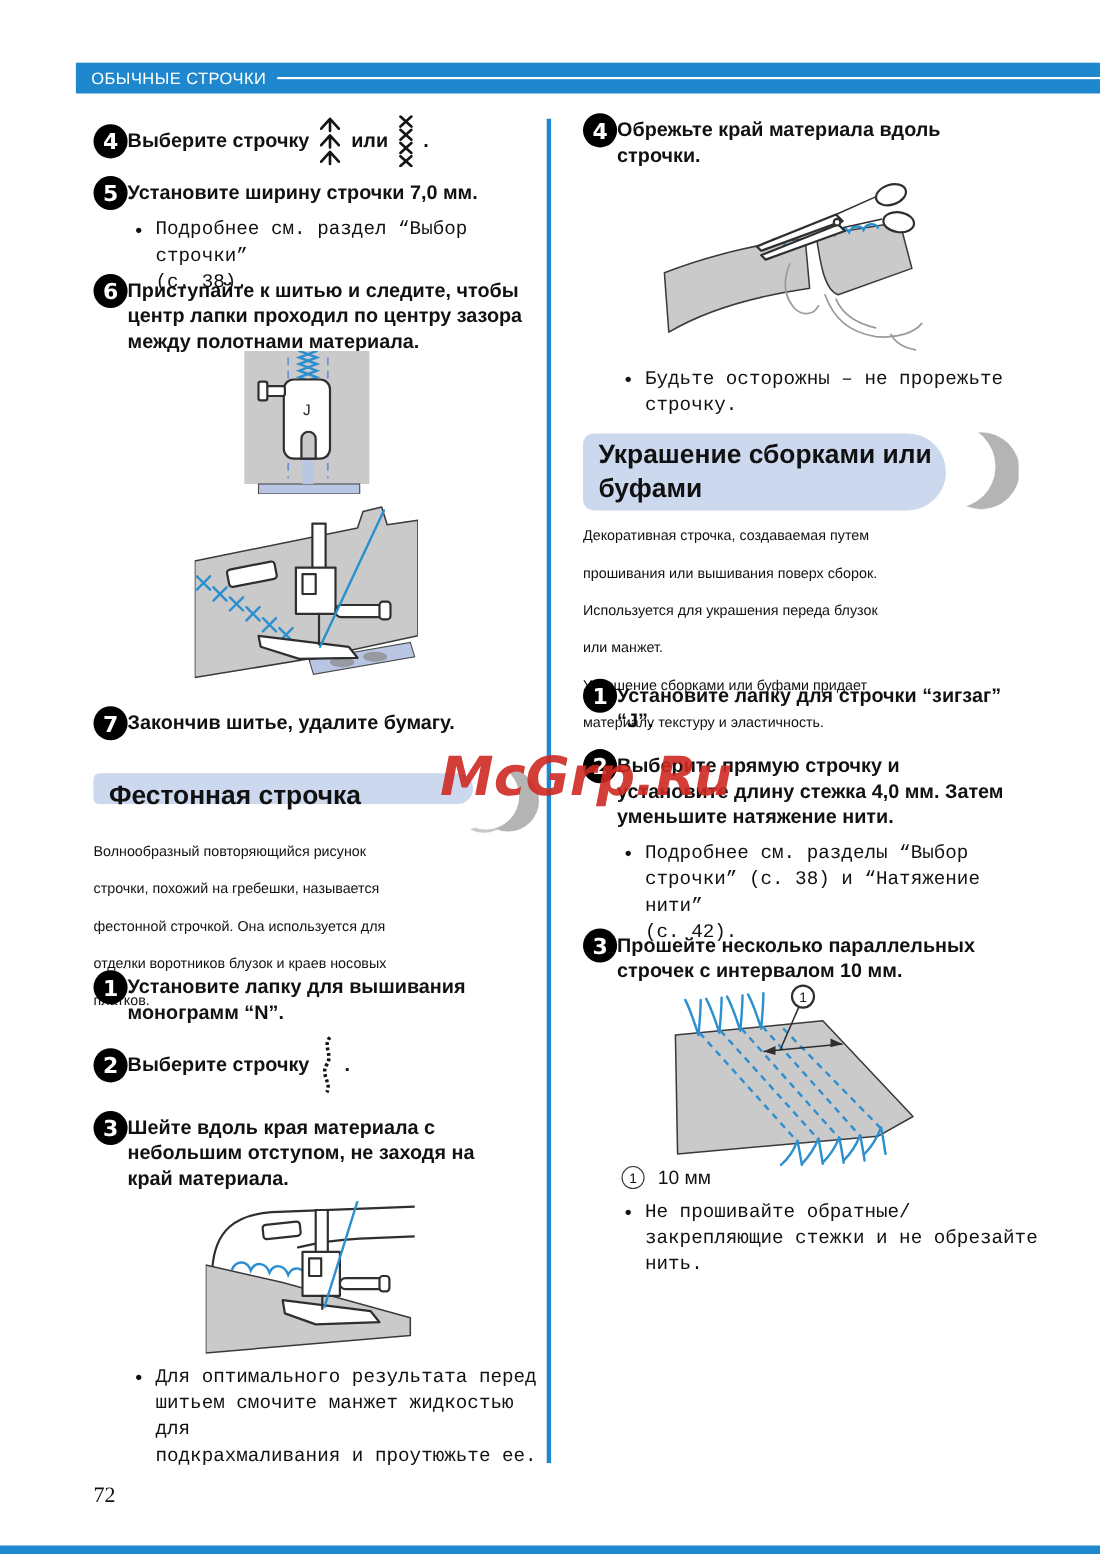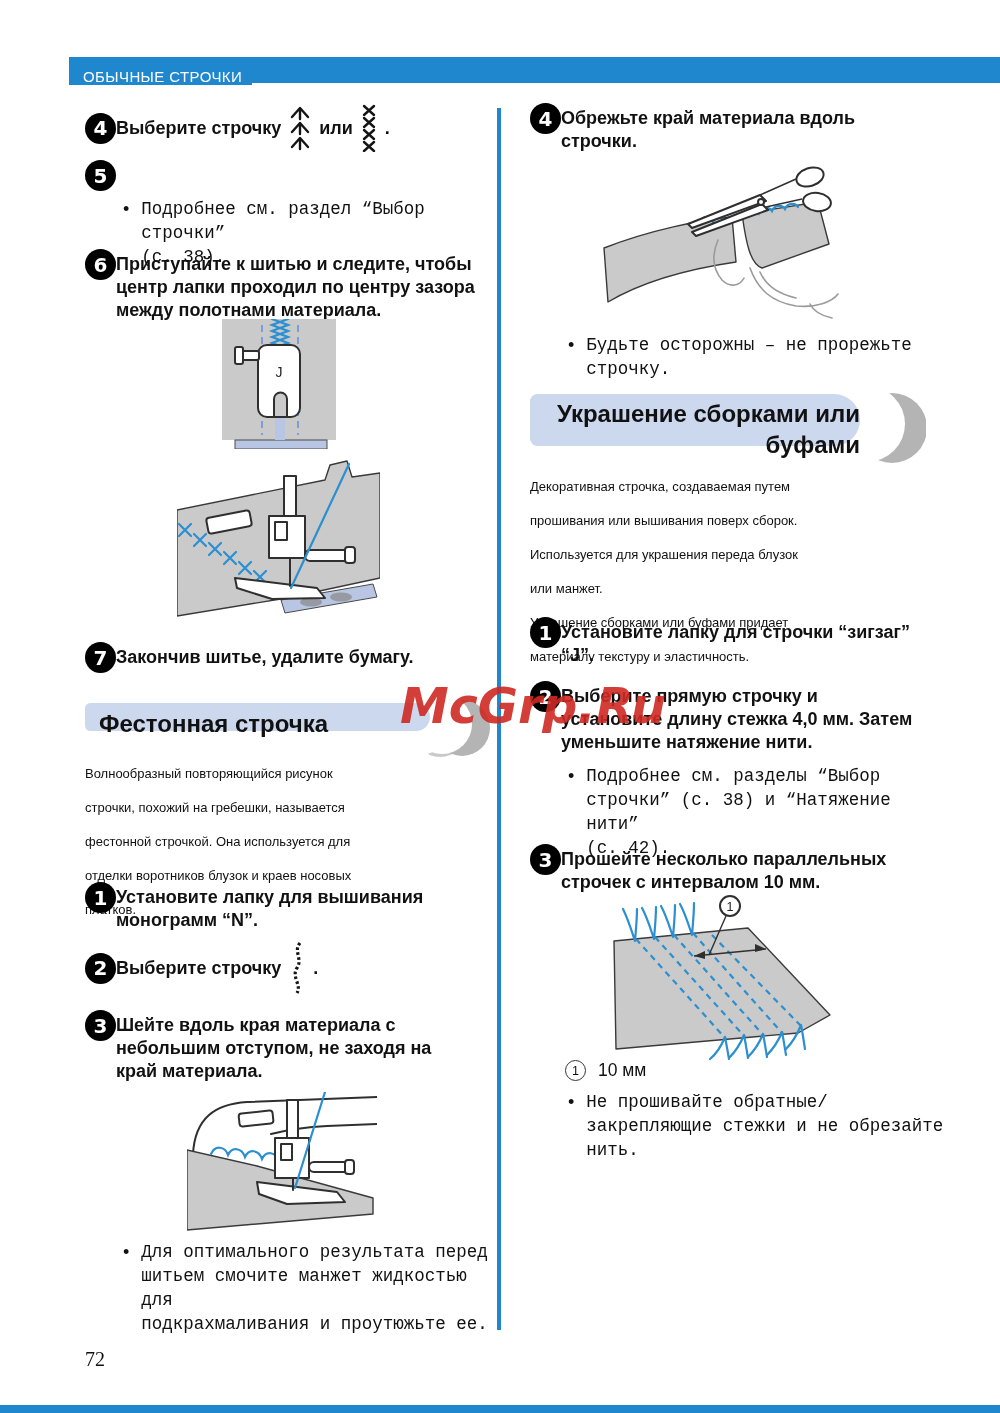--- a/index.html
+++ b/index.html
@@ -5,21 +5,21 @@
   :root{
     --accent:#1f87cd; --section_bg:#ccd8ee; --swoosh:#b4b4b4;
     --stitch:#2b8fd0; --watermark:#cf2a24; --fabric:#cacaca;
     --fabric_light:#b8c6e4; --ink:#111111;
   }
   html,body{margin:0;padding:0;background:#fff;}
   .page{position:relative;width:1000px;height:1413px;background:#fff;overflow:hidden;
         font-family:"Liberation Sans",sans-serif;color:var(--ink);}
   
   .header-bar{position:absolute;left:69px;right:0;top:57px;height:28px;background:var(--accent);
-              display:flex;align-items:flex-end;padding-left:14px;box-sizing:border-box;}
+              display:flex;align-items:center;padding-left:14px;box-sizing:border-box;}
   .header-title{color:#fff;font-size:15px;letter-spacing:.4px;white-space:nowrap;}
   .header-rule{flex:1;height:2px;background:#fff;margin-left:10px;}
   
   .divider{position:absolute;left:497px;top:108px;width:4px;height:1222px;background:var(--accent);z-index:1;}
   .bottom-bar{position:absolute;left:0;right:0;bottom:0;height:8px;background:var(--accent);}
   
   .step{position:absolute;display:flex;align-items:flex-start;z-index:2;}
   .step.c{align-items:center;}
   .badge{width:31px;height:31px;border-radius:50%;background:#000;color:#fff;flex:none;
          display:flex;align-items:center;justify-content:center;
@@ -32,21 +32,21 @@
   .bullet{position:absolute;display:flex;font-size:17.5px;line-height:24px;z-index:2;}
   .bullet::before{content:"\2022";margin-right:12px;font-size:18px;line-height:24px;}
   .bullet-text{white-space:pre-line;font-family:Liberation Mono, monospace;}
   .para{position:absolute;font-size:13px;line-height:34px;white-space:pre-line;z-index:2;}
   
   .swoosh{position:absolute;z-index:2;}
   .section-hdr{position:absolute;background:var(--section_bg);z-index:3;box-sizing:border-box;
                font-weight:bold;font-size:24px;padding-left:14px;}
   .sec-title{white-space:pre-line;}
   .hdr-one{height:28px;line-height:42px;border-radius:8px 21px 21px 8px;}
-  .hdr-two{height:52px;border-radius:10px 35px 35px 10px;padding-top:4px;line-height:31px;text-align:right;}
+  .hdr-two{height:70px;border-radius:10px 35px 35px 10px;padding-top:4px;line-height:31px;}
   
   .illus{position:absolute;z-index:2;}
   .fab{fill:var(--fabric);stroke:#3a3a3a;stroke-width:1.4;stroke-linejoin:round;}
   .fabl{fill:var(--fabric_light);stroke:#4a4a4a;stroke-width:1;}
   .wt{fill:#fff;stroke:#2f2f2f;stroke-width:2;stroke-linejoin:round;}
   .ln{fill:none;stroke:#2f2f2f;stroke-width:2;stroke-linejoin:round;stroke-linecap:round;}
   .lnt{fill:none;stroke:#2f2f2f;stroke-width:1.4;}
   .st{fill:none;stroke:var(--stitch);stroke-width:2.2;stroke-linecap:round;}
   .std{fill:none;stroke:var(--stitch);stroke-width:2.2;stroke-dasharray:6 5;}
   .gd{fill:none;stroke:#6a93d8;stroke-width:1.6;stroke-dasharray:7 5;}
@@ -88,20 +88,21 @@
         <path class="ink-icon" d="M4 14 L14 23 M14 14 L4 23"></path>
         <path class="ink-icon" d="M4 26 L14 35 M14 26 L4 35"></path>
         <path class="ink-icon" d="M4 38 L14 47 M14 38 L4 47"></path>
       </svg>
       <span>.</span>
     </span>
   </div>
 
   <div class="step" style="left:85px;top:160px;width:412px">
     <span class="badge">5</span>
+    <span class="step-text">Установите ширину строчки 7,0 мм.</span>
   </div>
   <div class="bullet" style="left:123px;top:197px;width:370px">
     <span class="bullet-text">Подробнее см. раздел “Выбор строчки”
 (с. 38).</span>
   </div>
 
   <div class="step" style="left:85px;top:249px;width:412px">
     <span class="badge">6</span>
     <span class="step-text">Приступайте к шитью и следите, чтобы
 центр лапки проходил по центру зазора

